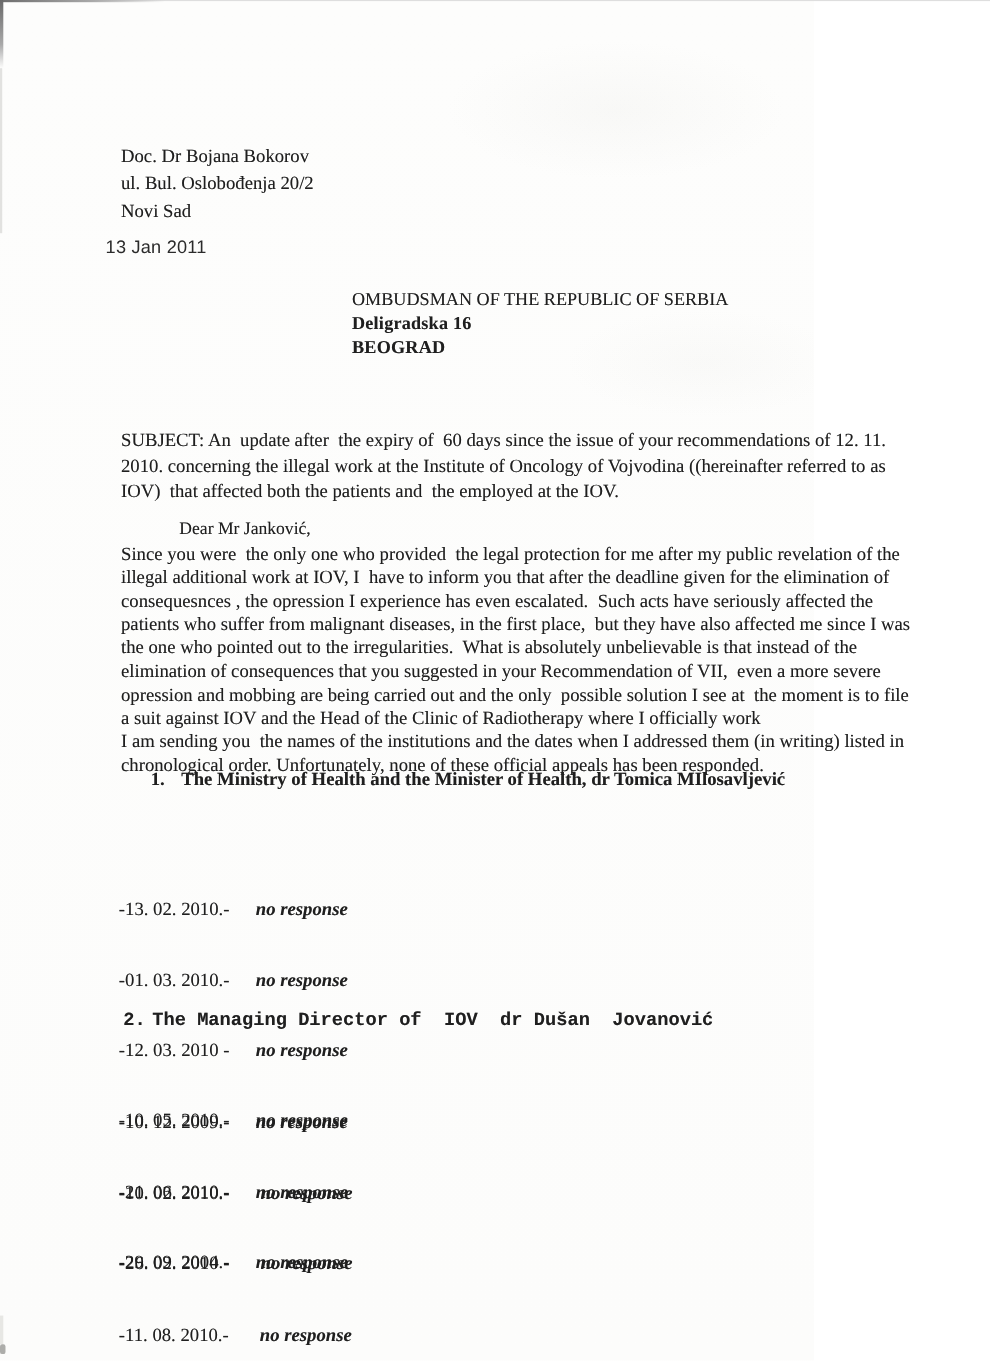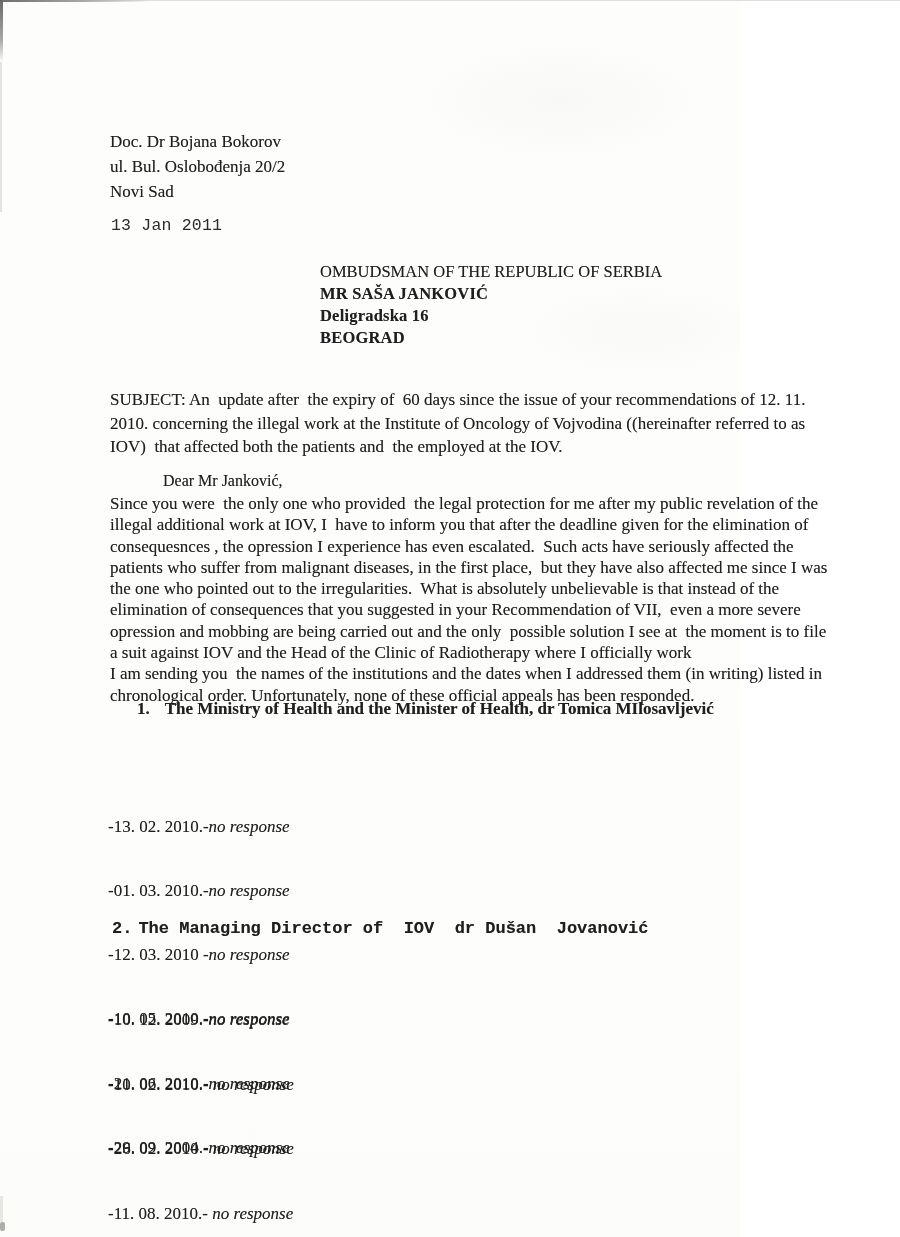--- a/index.html
+++ b/index.html
@@ -30,22 +30,22 @@
     background: linear-gradient(90deg, #6d6d6d, #a8a8a8 55%, rgba(190,190,190,0)); }
   .corner-mark { left: 0; top: 0; width: 3px; height: 62px;
     background: linear-gradient(180deg, #686868, #a9a9a9 65%, rgba(190,190,190,0)); }
   .left-smudge { left: 0; top: 62px; width: 2px; height: 150px; background: #e2e2e0; }
   .left-smudge-low { left: 0; top: 1196px; width: 3px; height: 26px; background: #e7e7e4; }
   .bottom-speck { left: 0; top: 1222px; width: 5px; height: 9px; background: #adadaa; border-radius: 2px; }
 
   
   .sender { left: 110px; top: 129px; font-size: 17px; line-height: 25px; }
   .dateline {
-    left: 111px; top: 216px;
-    font-family: Liberation Mono, monospace;
+    left: 96px; top: 216px;
+    font-family: Liberation Sans, sans-serif;
     font-size: 16.5px; color: #2b2b2b; letter-spacing: 0.2px;
     text-shadow: none;
   }
   .recipient { left: 320px; top: 261px; width: 474px; text-align: left;
     font-size: 16.5px; line-height: 22px; }
   .recipient .bold-line { font-weight: 700; letter-spacing: 0.2px; }
 
   .subject { left: 110px; top: 388px; width: 706px; font-size: 17px;
     line-height: 23.5px; white-space: pre-wrap; }
   .subject .label { font-weight: 400; }
@@ -56,21 +56,21 @@
 
   .heading { font-size: 17px; font-weight: 700; white-space: pre; }
   .heading-1 { left: 137px; top: 699px; }
   .heading-1 .num { margin-right: 15px; }
   .heading-2 { left: 112px; top: 919px; font-family: Liberation Mono, monospace; }
   .heading-2 .num { margin-right: 6px; }
 
   .entries { font-size: 17px; white-space: pre; }
   .entries-1 { left: 108px; top: 773px; line-height: 21.4px; }
   .entries-2 { left: 108px; top: 966px; line-height: 21.5px; }
-  .entry .nr { font-weight: 400; font-style: italic; }
+  .entry .nr { font-weight: 700; font-style: italic; margin-left: 24px; }
 </style>
 </head>
 <body>
 
 <div class="page">
 
   <div class="abs edge-top"></div>
   <div class="abs edge-top-left"></div>
   <div class="abs corner-mark"></div>
   <div class="abs left-smudge"></div>
@@ -80,21 +80,20 @@
   <div class="abs sender">
     <div>Doc. Dr Bojana Bokorov</div>
     <div>ul. Bul. Oslobođenja 20/2</div>
     <div>Novi Sad</div>
   </div>
 
   <div class="abs dateline">13 Jan 2011</div>
 
   <div class="abs recipient">
     <div>OMBUDSMAN OF THE REPUBLIC OF SERBIA</div>
-    <div class="bold-line">MR SAŠA JANKOVIĆ</div>
     <div class="bold-line">Deligradska 16</div>
     <div class="bold-line">BEOGRAD</div>
   </div>
 
   <div class="abs subject"><span class="label">SUBJECT</span><span>: An  update after  the expiry of  60 days since the issue of your recommendations of 12. 11.
 2010. concerning the illegal work at the Institute of Oncology of Vojvodina ((hereinafter referred to as
 IOV)  that affected both the patients and  the employed at the IOV.</span></div>
 
   <div class="abs salutation">Dear Mr Janković,</div>
 

